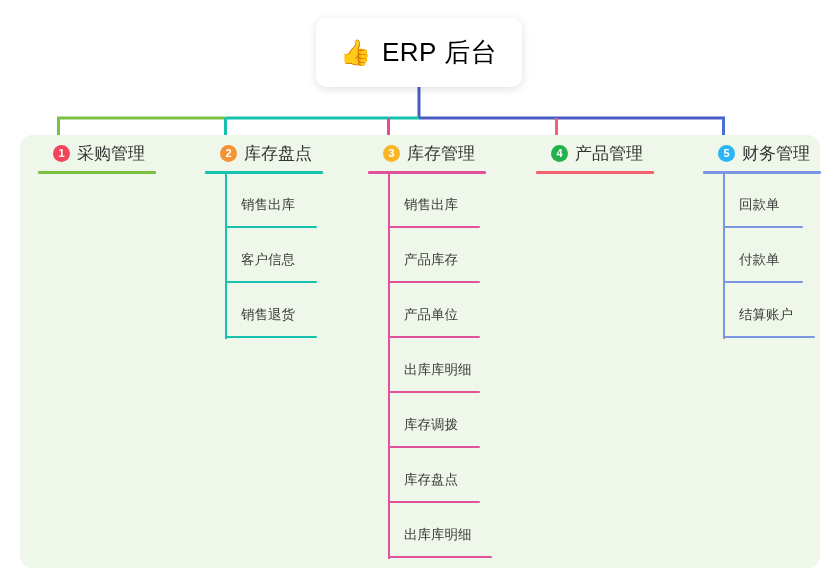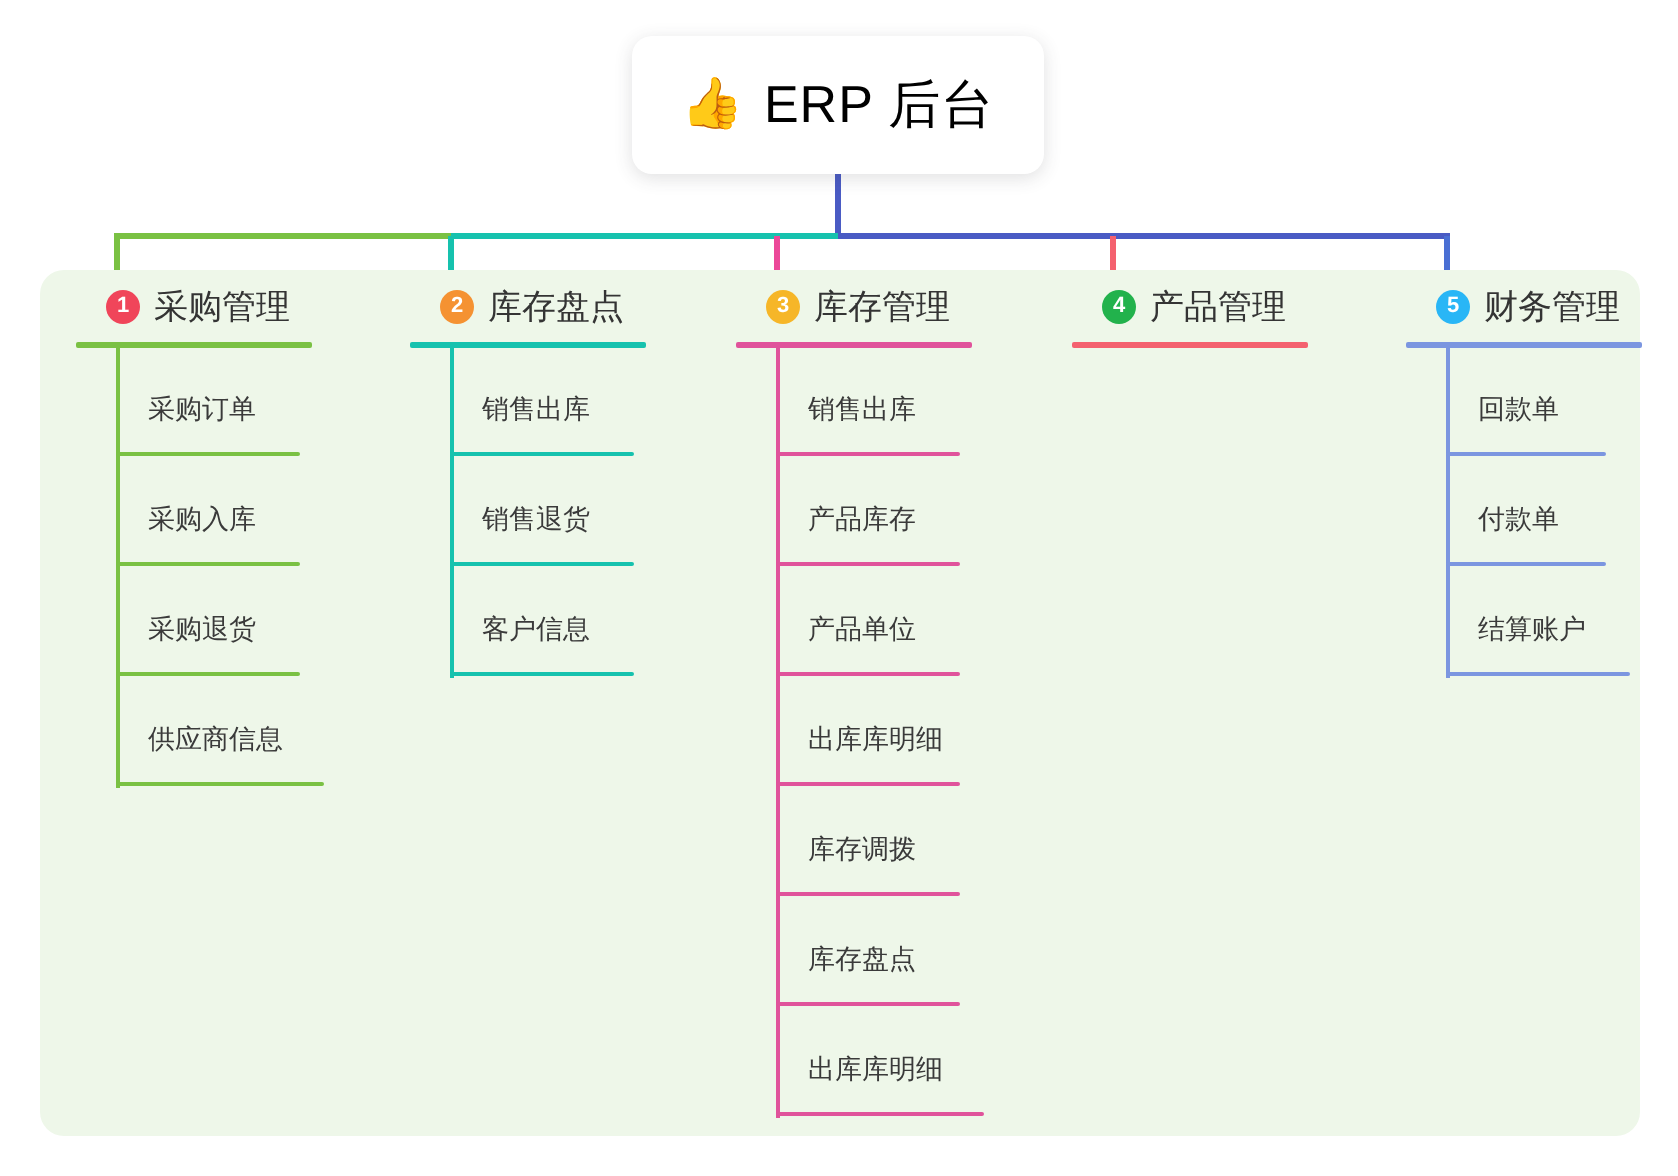--- a/index.html
+++ b/index.html
@@ -155,63 +155,41 @@
   <span class="root-title">ERP 后台</span>
 </div>
 
 <div id="canvas">
     <div class="column" style="left: 18px; width: 160px;">
       <div class="col-head">
         <span class="badge" style="background: rgb(240, 69, 90);">1</span>
         <span class="col-title">采购管理</span>
         <div class="head-rule" style="width: 118px; background: rgb(122, 193, 67);"></div>
       </div>
-      <div class="items">
-        <div class="item">
-          <div class="stem" style="background: rgb(122, 193, 67);"></div>
-          <div class="label">采购订单</div>
-          <div class="underline" style="width: 92px; background: rgb(122, 193, 67);"></div>
-        </div>
-        <div class="item">
-          <div class="stem" style="background: rgb(122, 193, 67);"></div>
-          <div class="label">采购入库</div>
-          <div class="underline" style="width: 92px; background: rgb(122, 193, 67);"></div>
-        </div>
-        <div class="item">
-          <div class="stem" style="background: rgb(122, 193, 67);"></div>
-          <div class="label">采购退货</div>
-          <div class="underline" style="width: 92px; background: rgb(122, 193, 67);"></div>
-        </div>
-        <div class="item">
-          <div class="stem" style="background: rgb(122, 193, 67);"></div>
-          <div class="label">供应商信息</div>
-          <div class="underline" style="width: 104px; background: rgb(122, 193, 67);"></div>
-        </div>
-      </div>
     </div>
     <div class="column" style="left: 185px; width: 160px;">
       <div class="col-head">
         <span class="badge" style="background: rgb(245, 146, 50);">2</span>
         <span class="col-title">库存盘点</span>
         <div class="head-rule" style="width: 118px; background: rgb(22, 194, 174);"></div>
       </div>
       <div class="items">
         <div class="item">
           <div class="stem" style="background: rgb(22, 194, 174);"></div>
           <div class="label">销售出库</div>
           <div class="underline" style="width: 92px; background: rgb(22, 194, 174);"></div>
         </div>
         <div class="item">
           <div class="stem" style="background: rgb(22, 194, 174);"></div>
+          <div class="label">客户信息</div>
+          <div class="underline" style="width: 92px; background: rgb(22, 194, 174);"></div>
+        </div>
+        <div class="item">
+          <div class="stem" style="background: rgb(22, 194, 174);"></div>
           <div class="label">销售退货</div>
-          <div class="underline" style="width: 92px; background: rgb(22, 194, 174);"></div>
-        </div>
-        <div class="item">
-          <div class="stem" style="background: rgb(22, 194, 174);"></div>
-          <div class="label">客户信息</div>
           <div class="underline" style="width: 92px; background: rgb(22, 194, 174);"></div>
         </div>
       </div>
     </div>
     <div class="column" style="left: 348px; width: 170px;">
       <div class="col-head">
         <span class="badge" style="background: rgb(246, 182, 40);">3</span>
         <span class="col-title">库存管理</span>
         <div class="head-rule" style="width: 118px; background: rgb(224, 83, 155);"></div>
       </div>

